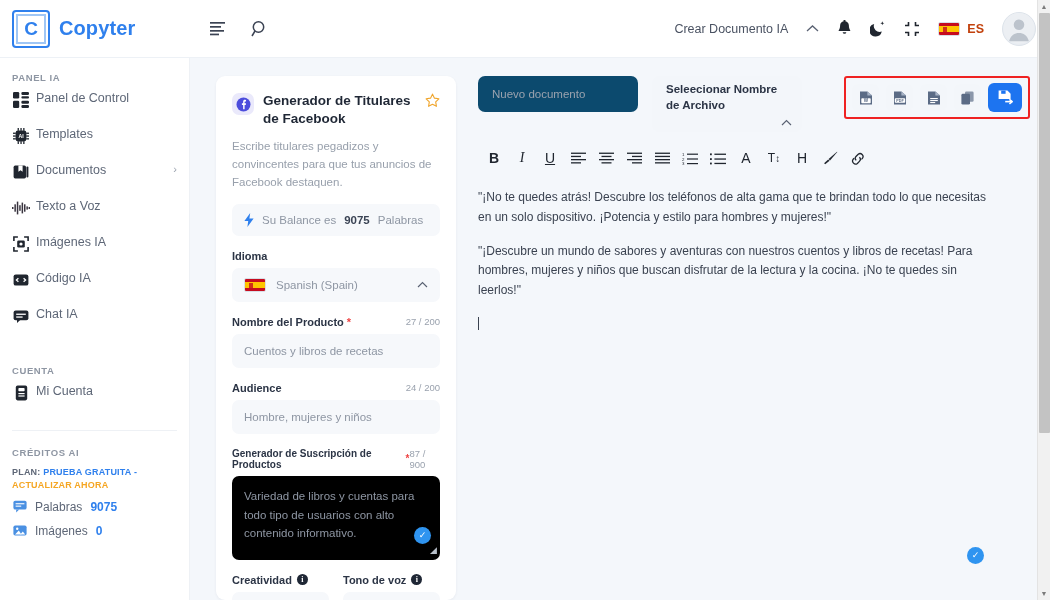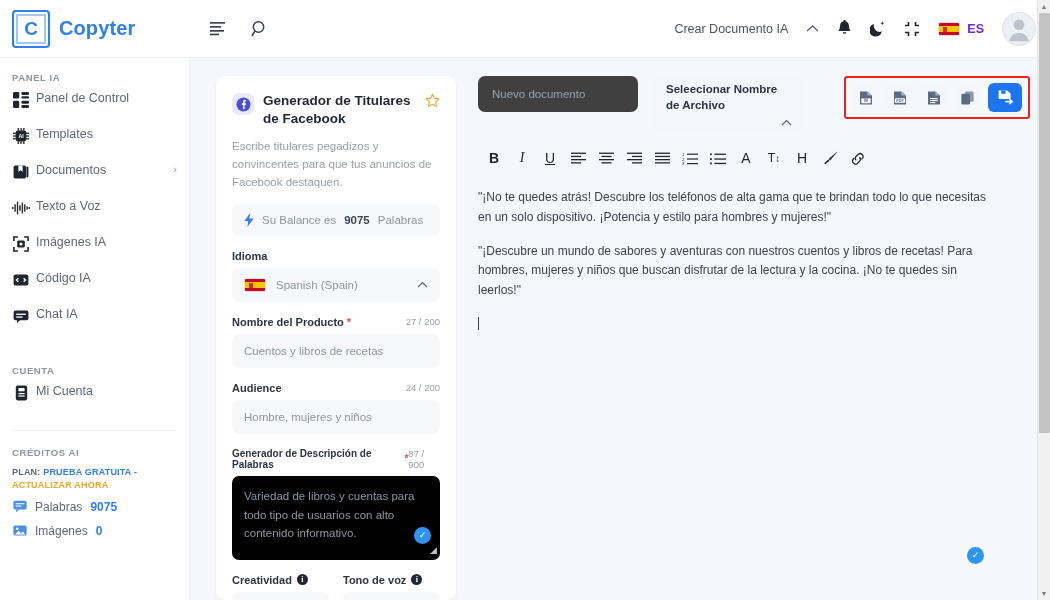--- a/index.html
+++ b/index.html
@@ -36,21 +36,21 @@
   .create-doc { font-size: 12.5px; color: #4a5262; cursor: pointer; }
   .chev-up { color: #5a6273; font-size: 12px; cursor: pointer; }
   .flag-es {
     width: 22px; height: 14px; border-radius: 2px; overflow: hidden;
     display: inline-block; border: 1px solid #d9dee6; position: relative;
   }
   .flag-es .s-top, .flag-es .s-bot { position: absolute; left: 0; right: 0; height: 25%; background: #c60b1e; }
   .flag-es .s-top { top: 0; } .flag-es .s-bot { bottom: 0; }
   .flag-es .s-mid { position: absolute; top: 25%; left: 0; right: 0; height: 50%; background: #ffc400; }
   .flag-es .crest { position: absolute; left: 4px; top: 4px; width: 4px; height: 6px; background: #c60b1e; opacity: .8; }
-  .lang-code { font-size: 12.5px; font-weight: bold; color: #6d28d9; }
+  .lang-code { font-size: 12.5px; font-weight: bold; color: #c2410c; }
   .avatar {
     width: 34px; height: 34px; border-radius: 50%; background: #e9edf2;
     border: 1px solid #dde3ea; display: flex; align-items: flex-end; justify-content: center;
     overflow: hidden; cursor: pointer;
   }
   .avatar-wrap { position: relative; width: 34px; height: 34px; }
 
   
   .body-row { flex: 1; display: flex; min-height: 0; }
 
@@ -129,21 +129,21 @@
     background: #2f94f0; color: #fff; display: flex; align-items: center; justify-content: center; font-size: 9px;
   }
   .ta-resize { position: absolute; right: 3px; bottom: 2px; color: #b9c1cb; font-size: 9px; }
   .two-col { display: flex; gap: 14px; }
   .two-col > div { flex: 1; }
 
   
   .editor-panel { flex: 1; min-width: 0; display: flex; flex-direction: column; }
   .editor-head { display: flex; align-items: flex-start; gap: 14px; }
   .doc-name {
-    width: 160px; height: 36px; background: #404040; border-radius: 7px;
+    width: 160px; height: 36px; background: #0c4a6e; border-radius: 7px;
     display: flex; align-items: center; padding: 0 14px; font-size: 11.5px; color: #9aa2ae;
   }
   .file-select {
     width: 150px; min-height: 44px; background: #f3f6fa; border-radius: 7px;
     display: flex; align-items: center; padding: 6px 10px 6px 14px; gap: 6px;
     font-size: 11.5px; font-weight: bold; color: #2b3445; line-height: 1.35; cursor: pointer; flex-direction: column;
   }
   .file-select .chev { margin-left: auto; color: #5a6273; font-size: 11px; font-weight: normal; }
 
   .export-group {
@@ -484,21 +484,21 @@
 
         <div class="field-label">
           <span>Audience</span>
           <span class="counter">24 / 200</span>
         </div>
         <div class="text-input">
           <span>Hombre, mujeres y niños</span>
         </div>
 
         <div class="field-label" style="font-size:10px">
-          <span>Generador de Descripción de Palabras</span>
+          <span>Generador de Suscripción de Productos</span>
           <span class="req">*</span>
           <span class="counter">87 / 900</span>
         </div>
         <div class="textarea-box">
           <span>Variedad de libros y cuentas para todo tipo de usuarios con alto contenido informativo.</span>
           <span class="ta-check">✓</span>
           <span class="ta-resize">◢</span>
         </div>
 
         <div class="two-col">

